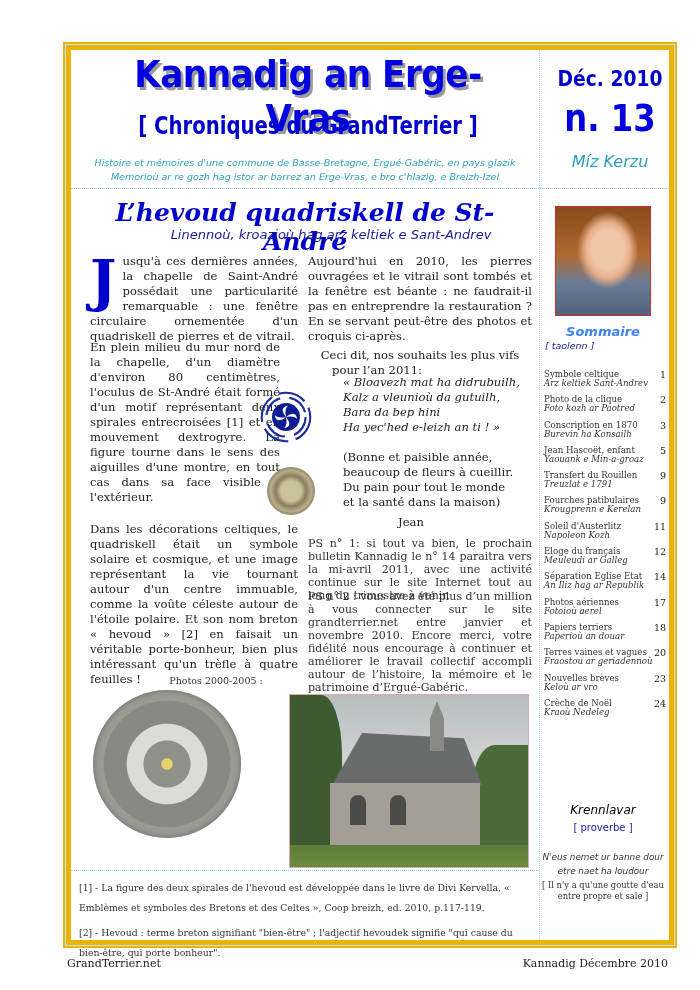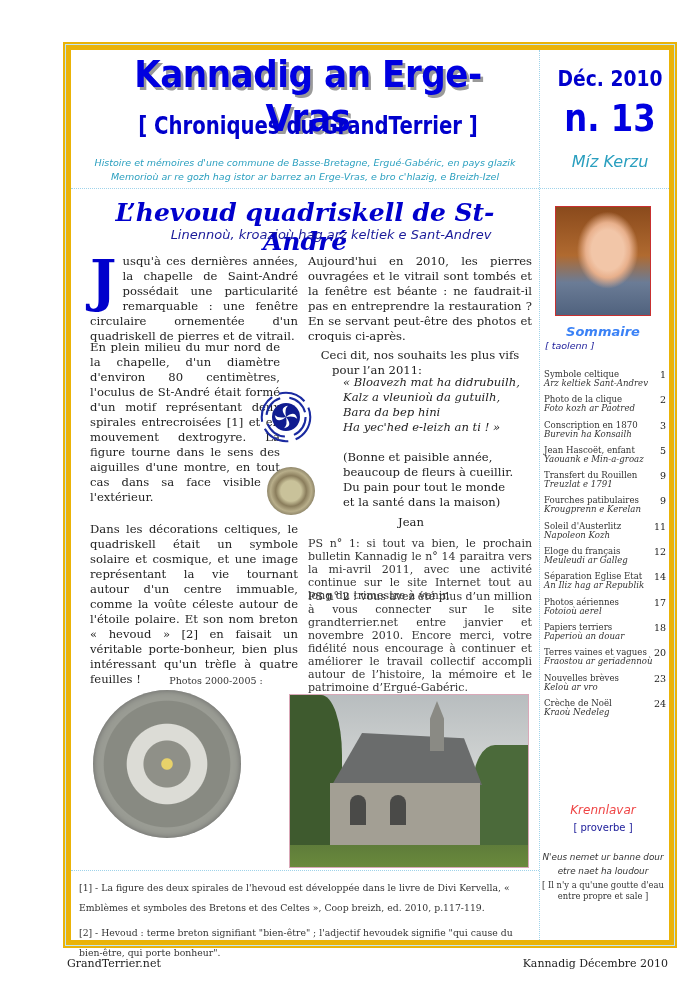--- a/index.html
+++ b/index.html
@@ -71,21 +71,21 @@
                linear-gradient(180deg, #8a4a1c 0%, #b06a30 45%, #6b7c96 70%, #50627e 100%); }
   .som-title { position:absolute; left:0; top:274px; width:124px; text-align:center; font-family:"DejaVu Sans", sans-serif; font-weight:bold; font-style:italic;
     font-size:13px; color:#3b82f6; }
   .som-sub { position:absolute; left:4px; top:290px; width:124px; text-align:left; font-family:"DejaVu Sans", sans-serif; font-style:italic; font-size:9.5px; color:#1a1a99; }
   .toc { position:absolute; left:3px; top:320px; width:122px; }
   .toc-item { position:relative; height:17px; margin-bottom:8.3px; font-size:8.6px; line-height:9px; }
   .toc-fr { display:block; color:#333; white-space:nowrap; }
   .toc-br { display:block; font-style:italic; color:#333; white-space:nowrap; }
   .toc-pg { position:absolute; right:0; top:0; font-size:9.5px; }
   .prov-title { position:absolute; left:0; top:753px; width:124px; text-align:center; font-family:"DejaVu Sans", sans-serif; font-style:italic;
-    font-size:12px; color:#ef4444; }
+    font-size:12px; color:#000000; }
   .prov-sub { position:absolute; left:0; top:772px; width:124px; text-align:center; font-family:"DejaVu Sans", sans-serif; font-size:10px; color:#1a1a99; }
   .prov-bz { position:absolute; left:-4px; top:800px; width:132px; text-align:center; font-family:"DejaVu Sans", sans-serif; font-style:italic; font-size:8.8px; line-height:14px; color:#333; }
   .prov-fr { position:absolute; left:-4px; top:830px; width:132px; text-align:center; font-size:8.4px; line-height:11px; color:#333; }
 
   .footer-l { position:absolute; left:67px; top:957px; font-size:11px; color:#222; }
   .footer-r { position:absolute; right:32px; top:957px; font-size:11px; color:#222; }
 </style>
 </head>
 <body>
 

